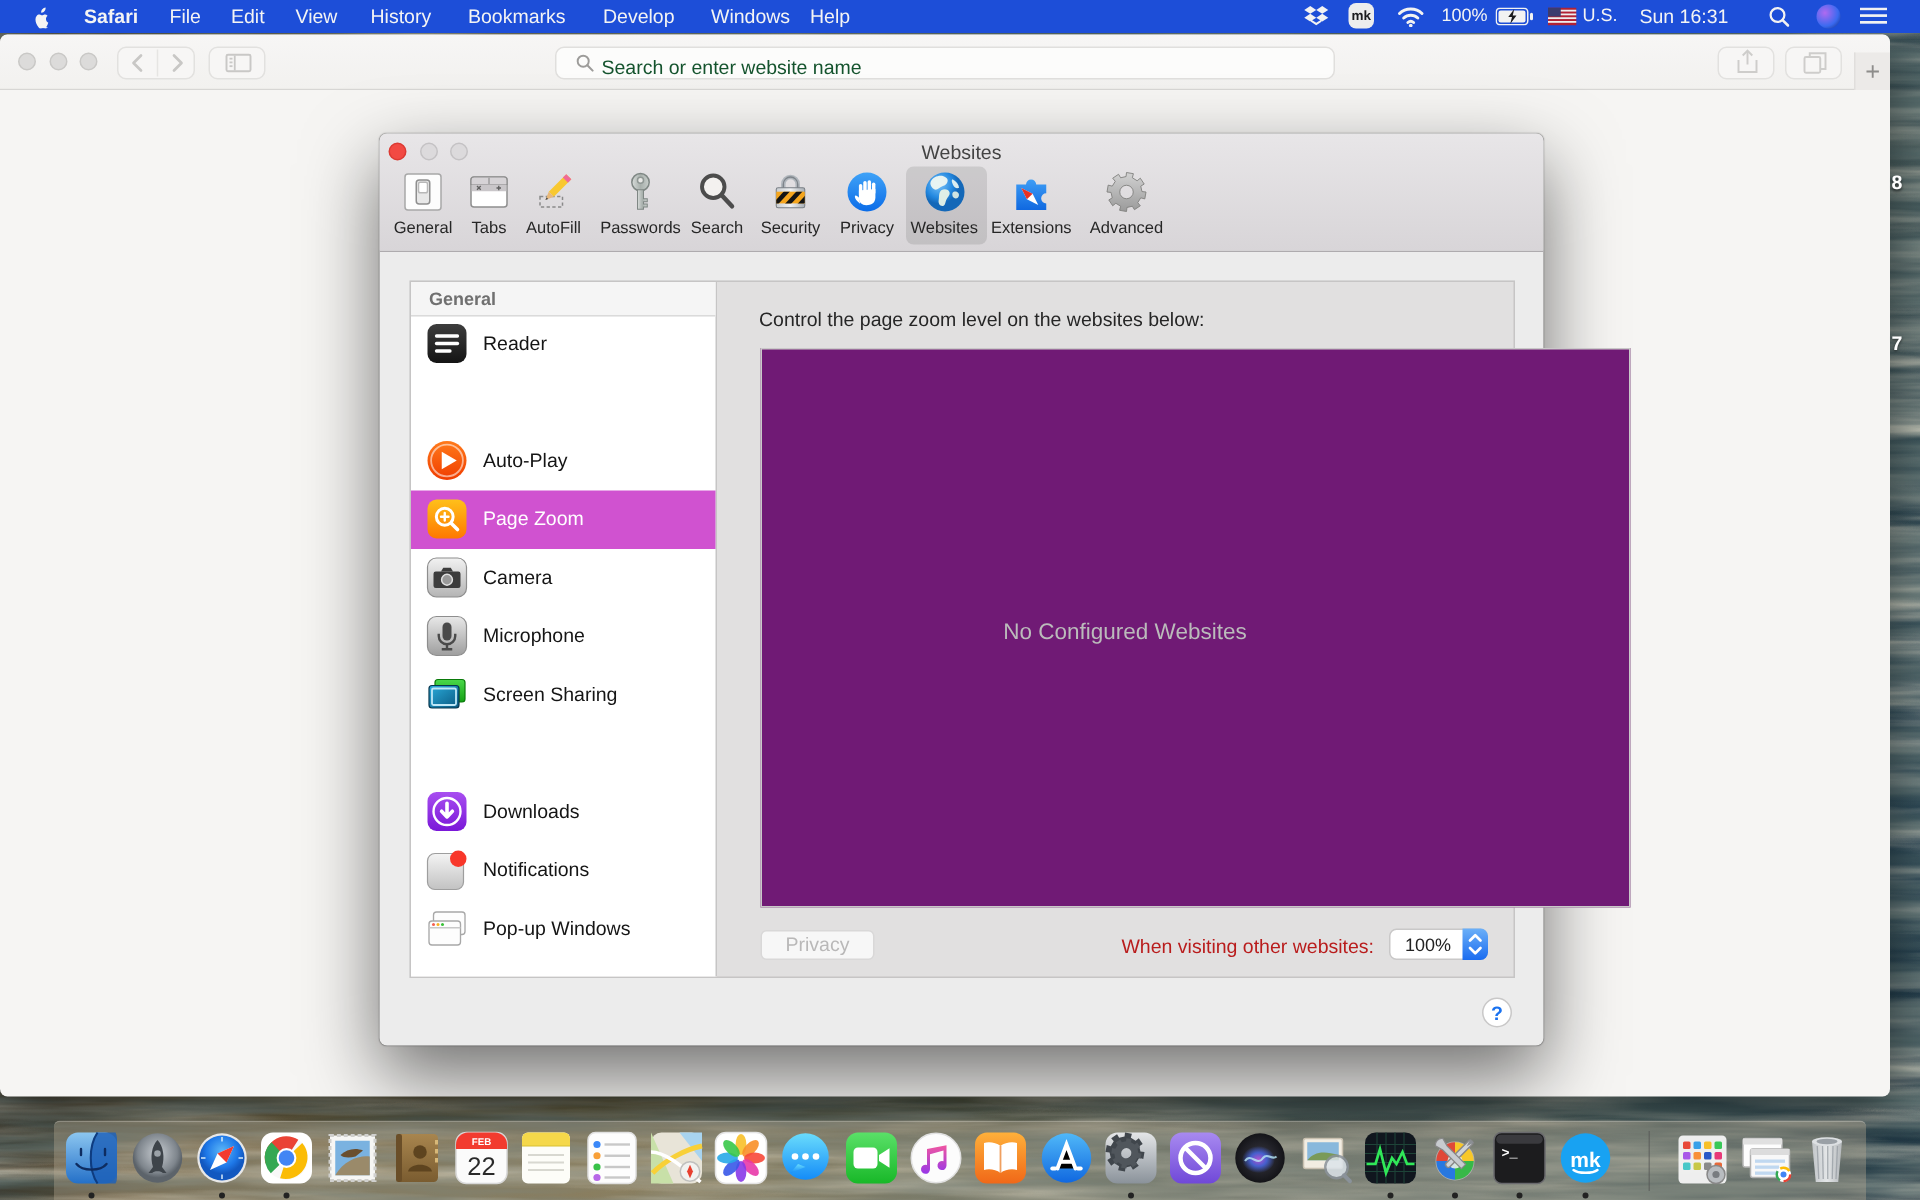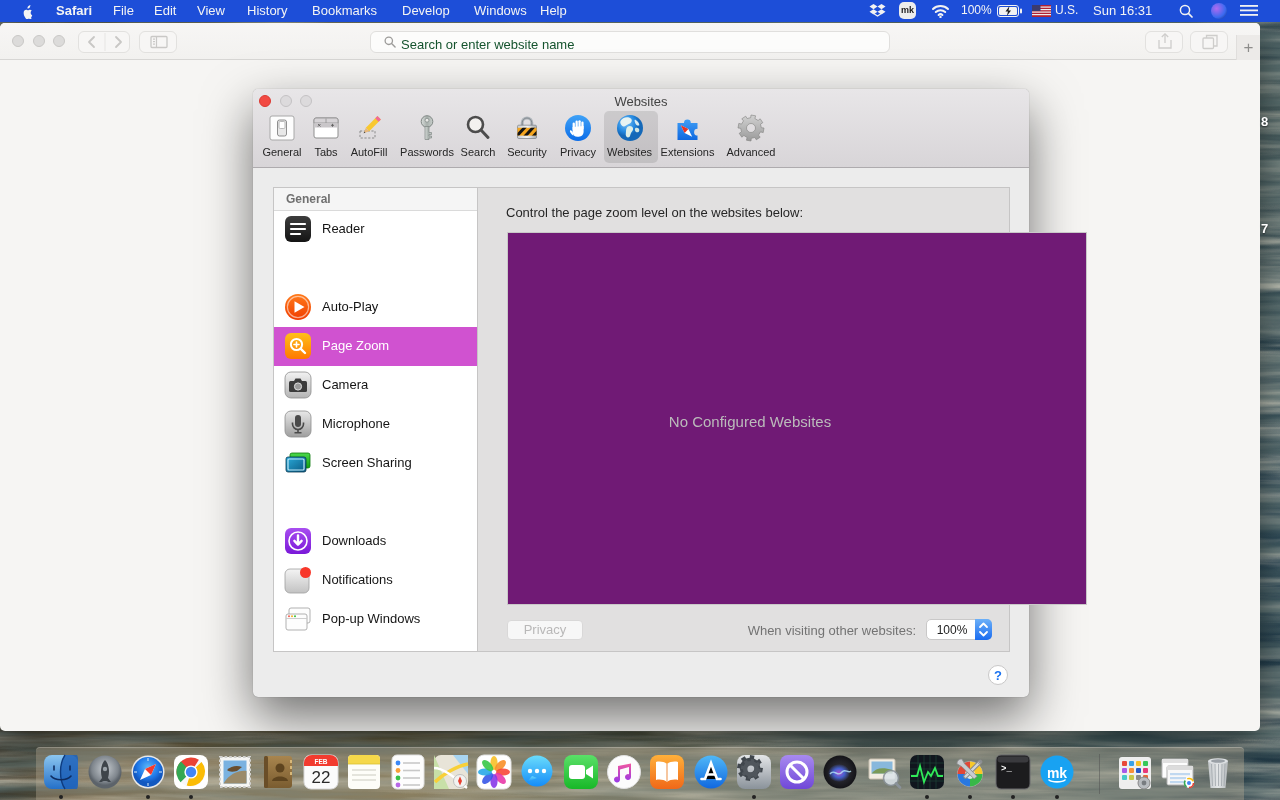--- a/index.html
+++ b/index.html
@@ -52,21 +52,21 @@
 .srow { position:absolute; left:0; width:203px; height:39px; font-size:13px; color:#151515; }
 .srow .sic { position:absolute; left:10px; top:5px; width:28px; height:28px; }
 .srow .slab { position:absolute; left:48px; top:11px; }
 .srow.sel { background:#d052d0; color:#ffffff; }
 
 #ctrltext { left:232px; top:17px; font-size:13px; color:#262626; position:absolute; }
 #whitebox { left:233px; top:44px; width:580px; height:373px; background:#701a75; border:1px solid #c9c8c8; position:absolute; }
 #nocfg { width:484px; text-align:center; top:180px; font-size:15px; color:#bbbbbb; position:absolute; }
 #removebtn { left:233px; top:432px; width:76px; height:20px; background:#f7f7f7; border:1px solid #d9d8d8;
   border-radius:4px; color:#b9b8b8; font-size:13px; text-align:center; line-height:18px; position:absolute; }
-#whenlab { left:360px; top:435px; width:282px; text-align:right; font-size:13px; color:#737373; position:absolute; }
+#whenlab { left:360px; top:435px; width:282px; text-align:right; font-size:13px; color:#b91c1c; position:absolute; }
 #stepper { left:652px; top:431px; width:66px; height:21px; background:#ffffff; border:1px solid #c9c8c8;
   border-radius:5px; position:absolute; }
 #stepper .val { position:absolute; left:0; top:3px; width:50px; text-align:center; font-size:12px; color:#222; }
 #stepper .blue { position:absolute; right:-1px; top:-1px; width:17px; height:21px; border-radius:0 5px 5px 0;
   background:linear-gradient(#6cb0f8,#1a6cf0); }
 #helpbtn { left:735px; top:576px; width:20px; height:20px; border-radius:50%; background:#ffffff;
   border:1px solid #c9c8c8; color:#1a72f0; font-size:13px; font-weight:bold; text-align:center; line-height:19px; position:absolute; }
 
 
 #dock { left:36px; top:747px; width:1208px; height:53px; background:rgba(185,172,146,0.38);

